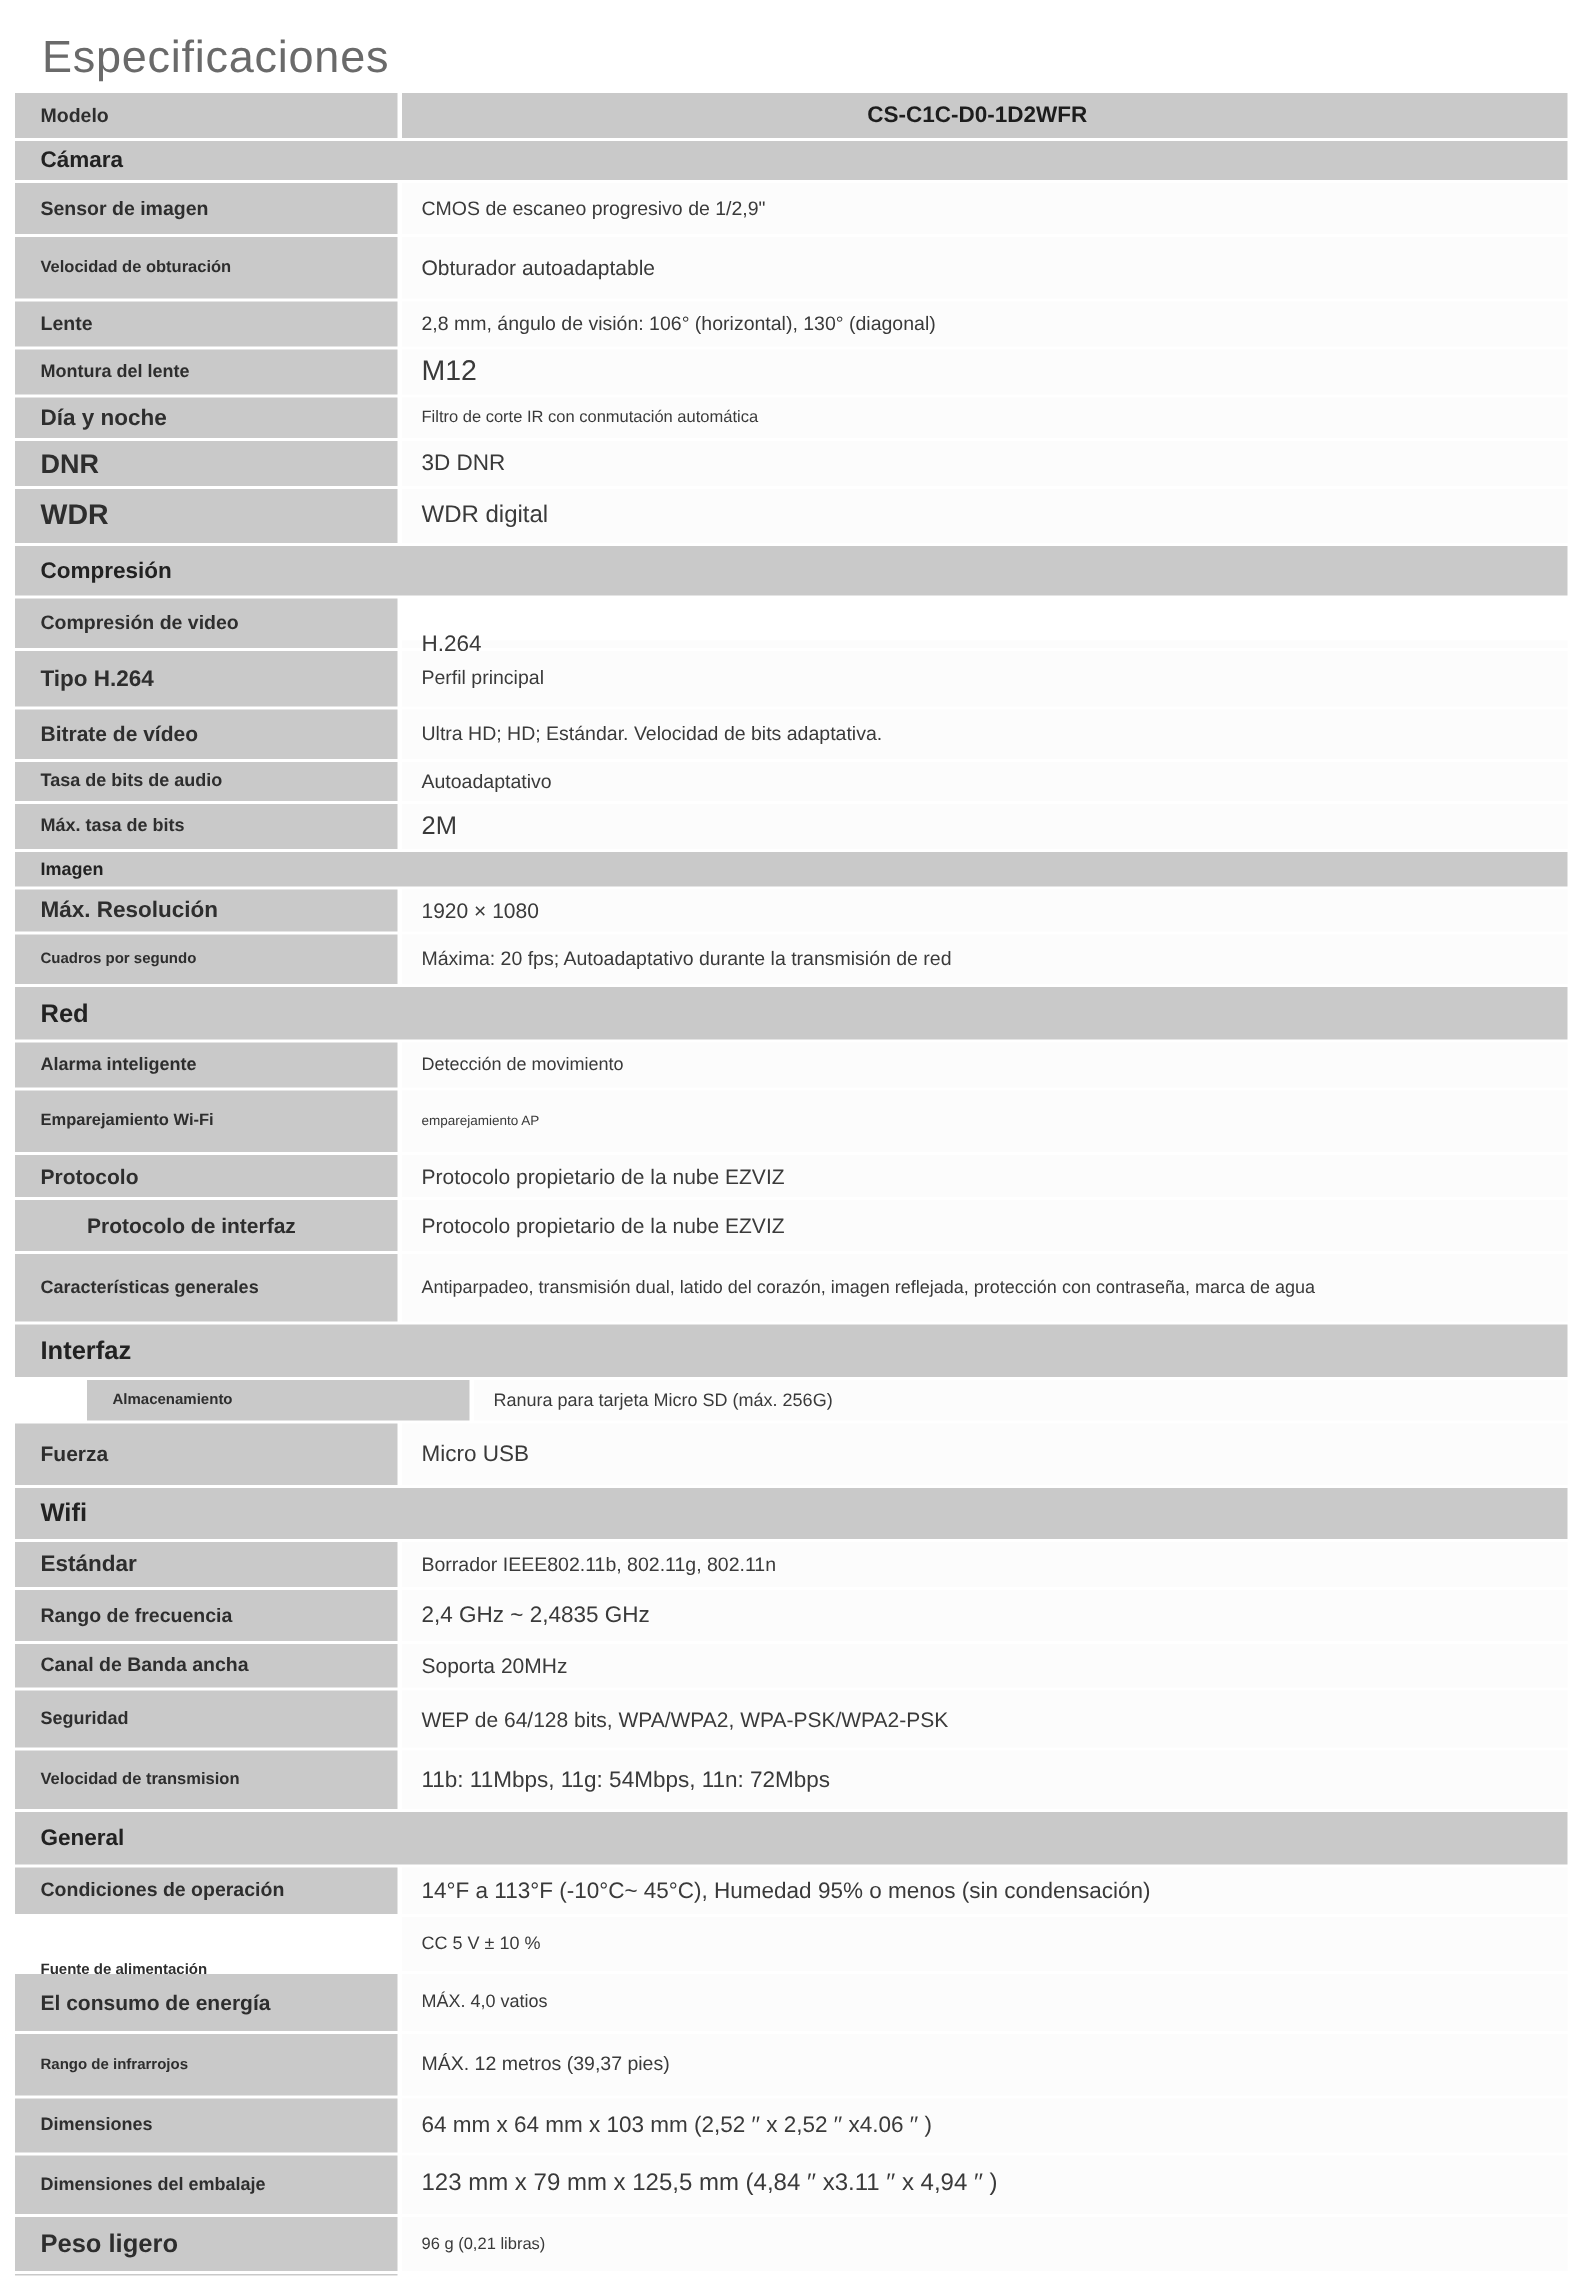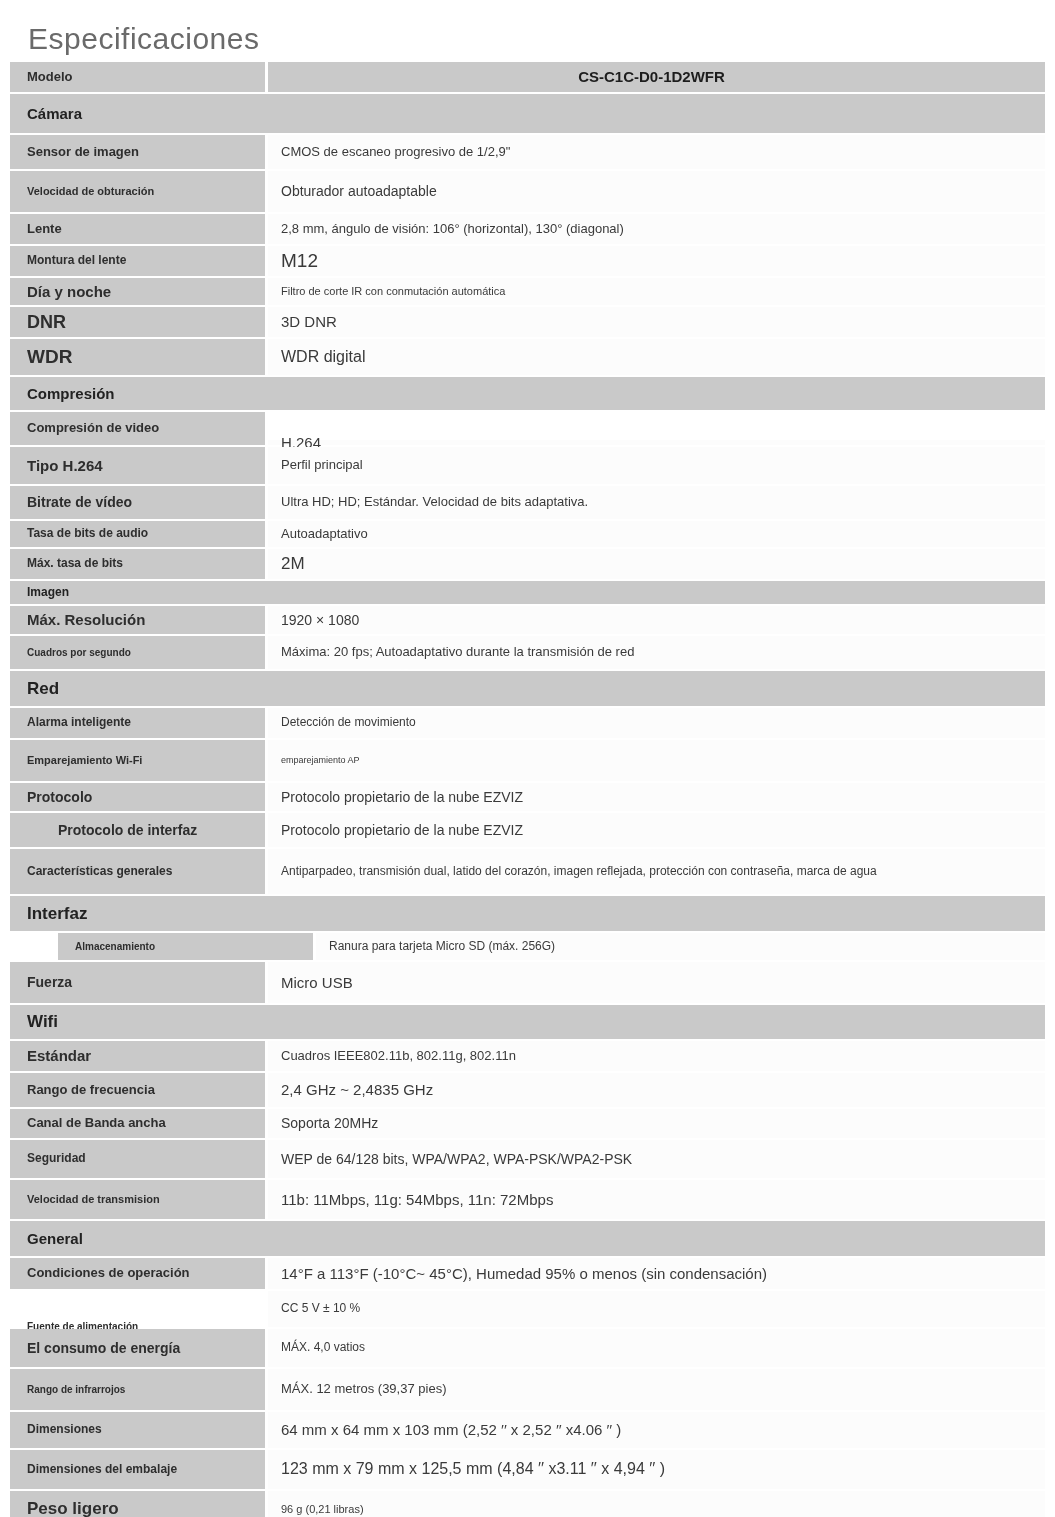--- a/index.html
+++ b/index.html
@@ -57,21 +57,21 @@
 </head>
 <body>
 
 <h1 class="page-title">Especificaciones</h1>
 
 <div class="spec-table">
     <div class="row kv-row model" style="height: 30px;">
       <div class="cell label-cell" style="font-size: 13px;">Modelo</div>
       <div class="cell value-cell" style="font-size: 15px;">CS-C1C-D0-1D2WFR</div>
     </div>
-    <div class="row section-row" style="height: 39px;">
+    <div class="row section-row" style="height: 26px;">
       <div class="cell section-cell" style="font-size: 15px;">Cámara</div>
     </div>
     <div class="row kv-row" style="height: 34px;">
       <div class="cell label-cell" style="font-size: 13px;">Sensor de imagen</div>
       <div class="cell value-cell" style="font-size: 13px;">CMOS de escaneo progresivo de 1/2,9"</div>
     </div>
     <div class="row kv-row" style="height: 41px;">
       <div class="cell label-cell" style="font-size: 11px;">Velocidad de obturación</div>
       <div class="cell value-cell" style="font-size: 14px;">Obturador autoadaptable</div>
     </div>
@@ -161,21 +161,21 @@
     </div>
     <div class="row kv-row" style="height: 41px;">
       <div class="cell label-cell" style="font-size: 14px;">Fuerza</div>
       <div class="cell value-cell" style="font-size: 15px;">Micro USB</div>
     </div>
     <div class="row section-row" style="height: 34px;">
       <div class="cell section-cell" style="font-size: 17px;">Wifi</div>
     </div>
     <div class="row kv-row" style="height: 30px;">
       <div class="cell label-cell" style="font-size: 15px;">Estándar</div>
-      <div class="cell value-cell" style="font-size: 13px;">Cuadros IEEE802.11b, 802.11g, 802.11n</div>
+      <div class="cell value-cell" style="font-size: 13px;">Borrador IEEE802.11b, 802.11g, 802.11n</div>
     </div>
     <div class="row kv-row" style="height: 34px;">
       <div class="cell label-cell" style="font-size: 13px;">Rango de frecuencia</div>
       <div class="cell value-cell" style="font-size: 15px;">2,4 GHz ~ 2,4835 GHz</div>
     </div>
     <div class="row kv-row" style="height: 29px;">
       <div class="cell label-cell" style="font-size: 13px;">Canal de Banda ancha</div>
       <div class="cell value-cell" style="font-size: 14px;">Soporta 20MHz</div>
     </div>
     <div class="row kv-row" style="height: 38px;">

